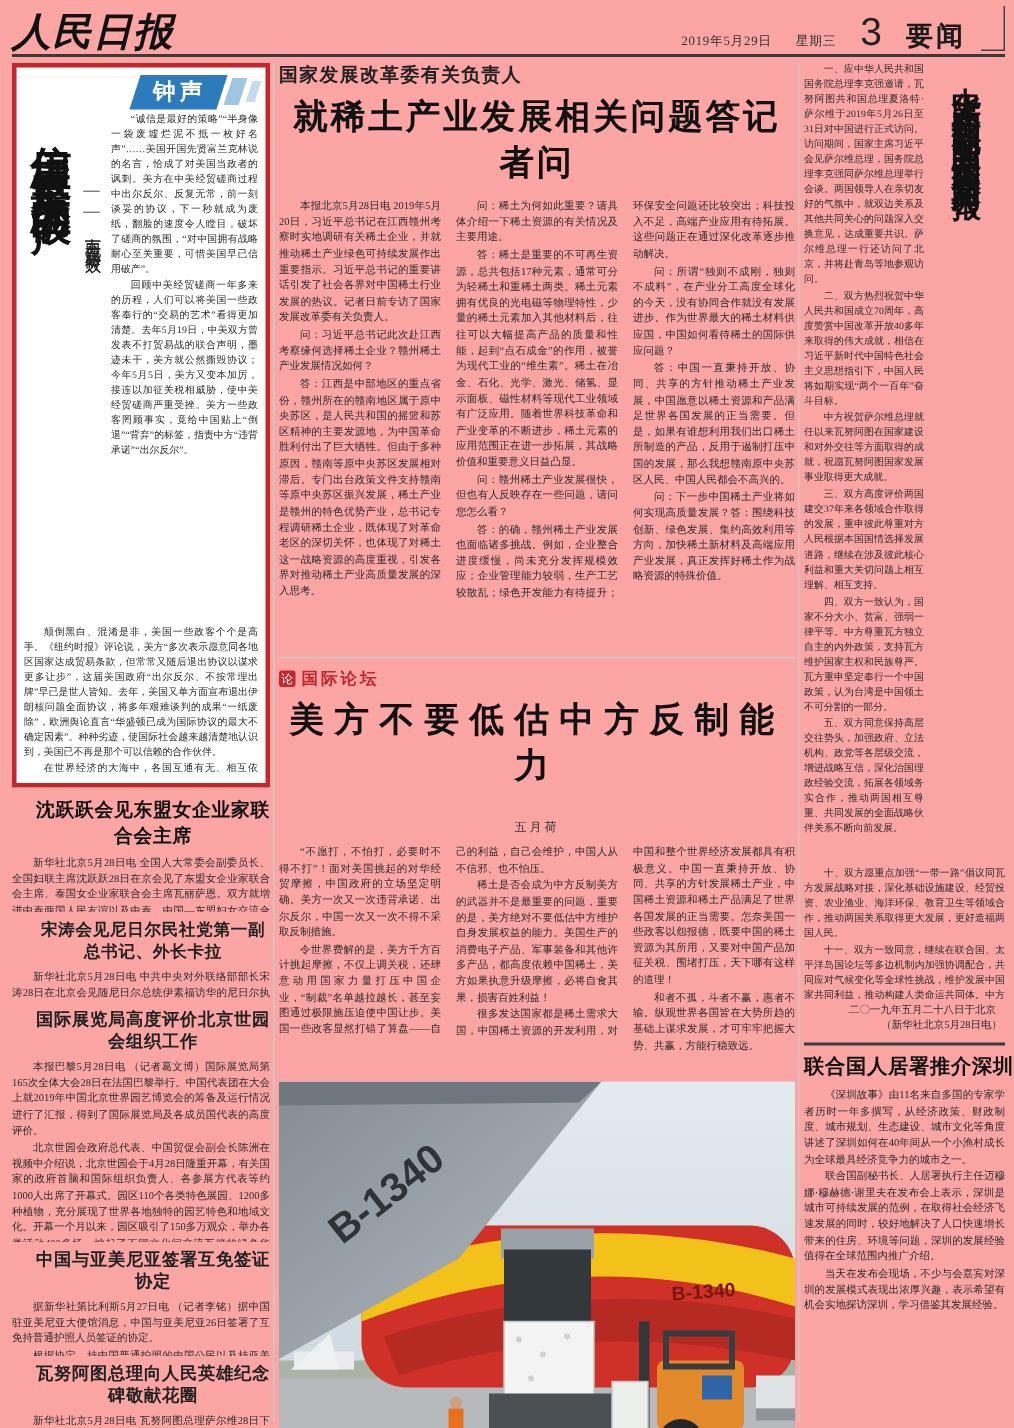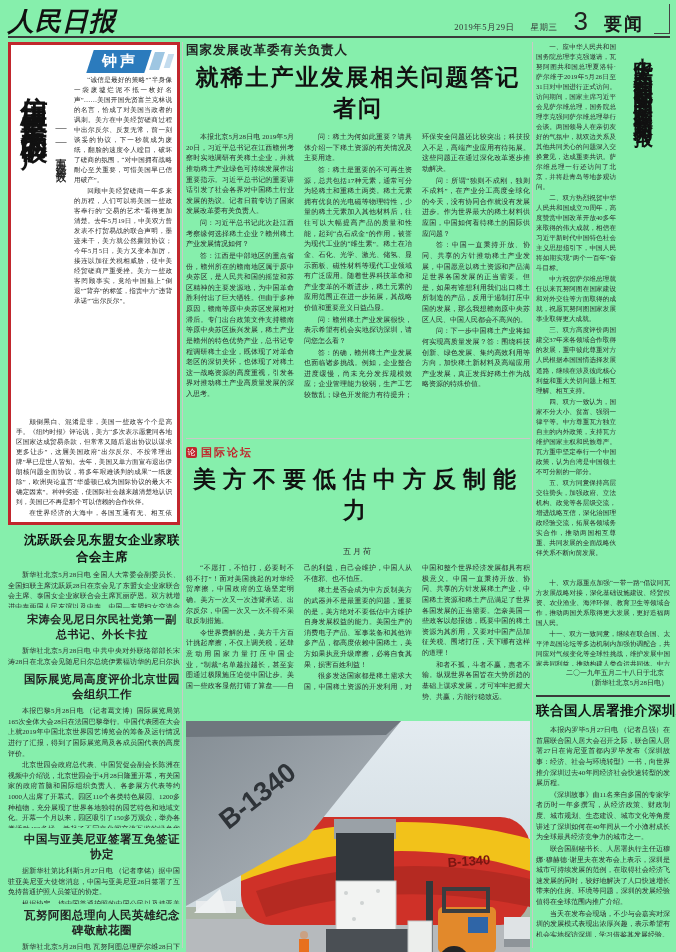--- a/index.html
+++ b/index.html
@@ -1,19 +1,19 @@
 <!DOCTYPE html>
 <html><head>
 <meta charset="utf-8">
 <style>
   * { margin:0; padding:0; box-sizing:border-box; }
   html,body { background:#e8e8e4; }
   .page {
     position:relative; width:676px; height:952px; margin:0 auto;
-    background:#86efac; overflow:hidden;
+    background:#fca5a5; overflow:hidden;
     font-family:"Liberation Serif", serif; color:#222;
   }
   
   .hdr { position:absolute; left:8px; right:6px; top:0; height:36px; }
   .masthead { position:absolute; left:0; top:4px; font-family:"DejaVu Serif", serif;
     font-weight:700; font-style:italic; font-size:26px; letter-spacing:1px; color:#111; }
   .hdr-right { position:absolute; right:26px; top:6px; display:flex; align-items:baseline; gap:16px; }
   .hdr-date { font-size:8.5px; color:#333; letter-spacing:0.5px; }
   .hdr-pagenum { font-size:26px; color:#222; font-family:"Liberation Sans", sans-serif; }
   .hdr-section { font-size:18px; font-weight:700; color:#1a1a1a; letter-spacing:2px; }
@@ -156,21 +156,21 @@
 
   <div class="mid">
     <div class="kicker">国家发展改革委有关负责人</div>
     <div class="re-headline">就稀土产业发展相关问题答记者问</div>
     <div class="re-body paras">
         <p>本报北京5月28日电 2019年5月20日，习近平总书记在江西赣州考察时实地调研有关稀土企业，并就推动稀土产业绿色可持续发展作出重要指示。习近平总书记的重要讲话引发了社会各界对中国稀土行业发展的热议。记者日前专访了国家发展改革委有关负责人。</p>
         <p>问：习近平总书记此次赴江西考察缘何选择稀土企业？赣州稀土产业发展情况如何？</p>
         <p>答：江西是中部地区的重点省份，赣州所在的赣南地区属于原中央苏区，是人民共和国的摇篮和苏区精神的主要发源地，为中国革命胜利付出了巨大牺牲。但由于多种原因，赣南等原中央苏区发展相对滞后。专门出台政策文件支持赣南等原中央苏区振兴发展，稀土产业是赣州的特色优势产业，总书记专程调研稀土企业，既体现了对革命老区的深切关怀，也体现了对稀土这一战略资源的高度重视，引发各界对推动稀土产业高质量发展的深入思考。</p>
         <p>问：稀土为何如此重要？请具体介绍一下稀土资源的有关情况及主要用途。</p>
         <p>答：稀土是重要的不可再生资源，总共包括17种元素，通常可分为轻稀土和重稀土两类。稀土元素拥有优良的光电磁等物理特性，少量的稀土元素加入其他材料后，往往可以大幅提高产品的质量和性能，起到“点石成金”的作用，被誉为现代工业的“维生素”。稀土在冶金、石化、光学、激光、储氢、显示面板、磁性材料等现代工业领域有广泛应用。随着世界科技革命和产业变革的不断进步，稀土元素的应用范围正在进一步拓展，其战略价值和重要意义日益凸显。</p>
-        <p>问：赣州稀土产业发展很快，表示希望有机会实地探访深圳，请问您怎么看？</p>
+        <p>问：赣州稀土产业发展很快，但也有人反映存在一些问题，请问您怎么看？</p>
         <p>答：的确，赣州稀土产业发展也面临诸多挑战。例如，企业整合进度缓慢，尚未充分发挥规模效应；企业管理能力较弱，生产工艺较散乱；绿色开发能力有待提升；环保安全问题还比较突出；科技投入不足，高端产业应用有待拓展。这些问题正在通过深化改革逐步推动解决。</p>
         <p>问：所谓“独则不成刚，独则不成料”，在产业分工高度全球化的今天，没有协同合作就没有发展进步。作为世界最大的稀土材料供应国，中国如何看待稀土的国际供应问题？</p>
         <p>答：中国一直秉持开放、协同、共享的方针推动稀土产业发展，中国愿意以稀土资源和产品满足世界各国发展的正当需要。但是，如果有谁想利用我们出口稀土所制造的产品，反用于遏制打压中国的发展，那么我想赣南原中央苏区人民、中国人民都会不高兴的。</p>
         <p>问：下一步中国稀土产业将如何实现高质量发展？答：围绕科技创新、绿色发展、集约高效利用等方向，加快稀土新材料及高端应用产业发展，真正发挥好稀土作为战略资源的特殊价值。</p>
       </div>
 
     <div class="mid-rule"></div>
 
     <div class="forum-label">
       <span class="forum-icon">论</span>
@@ -287,20 +287,19 @@
         <p>十、双方愿重点加强“一带一路”倡议同瓦方发展战略对接，深化基础设施建设、经贸投资、农业渔业、海洋环保、教育卫生等领域合作，推动两国关系取得更大发展，更好造福两国人民。</p>
         <p>十一、双方一致同意，继续在联合国、太平洋岛国论坛等多边机制内加强协调配合，共同应对气候变化等全球性挑战，维护发展中国家共同利益，推动构建人类命运共同体。中方愿为促进太平洋岛国地区稳定与繁荣发挥积极和建设性作用。</p>
       </div>
     <div class="comm-dateline">二〇一九年五月二十八日于北京</div>
     <div class="comm-attr">（新华社北京5月28日电）</div>
 
     <div class="hb-rule"></div>
 
     <div class="hb-headline">联合国人居署推介深圳发展模式</div>
     <div class="hb-body paras">
-        <p>本报内罗毕5月27日电 （记者吕强）在首届联合国人居大会召开之际，联合国人居署27日在肯尼亚首都内罗毕发布《深圳故事：经济、社会与环境转型》一书，向世界推介深圳过去40年间经济社会快速转型的发展历程。</p>
         <p>《深圳故事》由11名来自多国的专家学者历时一年多撰写，从经济政策、财政制度、城市规划、生态建设、城市文化等角度讲述了深圳如何在40年间从一个小渔村成长为全球最具经济竞争力的城市之一。</p>
         <p>联合国副秘书长、人居署执行主任迈穆娜·穆赫德·谢里夫在发布会上表示，深圳是城市可持续发展的范例，在取得社会经济飞速发展的同时，较好地解决了人口快速增长带来的住房、环境等问题，深圳的发展经验值得在全球范围内推广介绍。</p>
         <p>当天在发布会现场，不少与会嘉宾对深圳的发展模式表现出浓厚兴趣，表示希望有机会实地探访深圳，学习借鉴其发展经验。</p>
       </div>
   </div>
 
 </div>
 
 </body></html>

